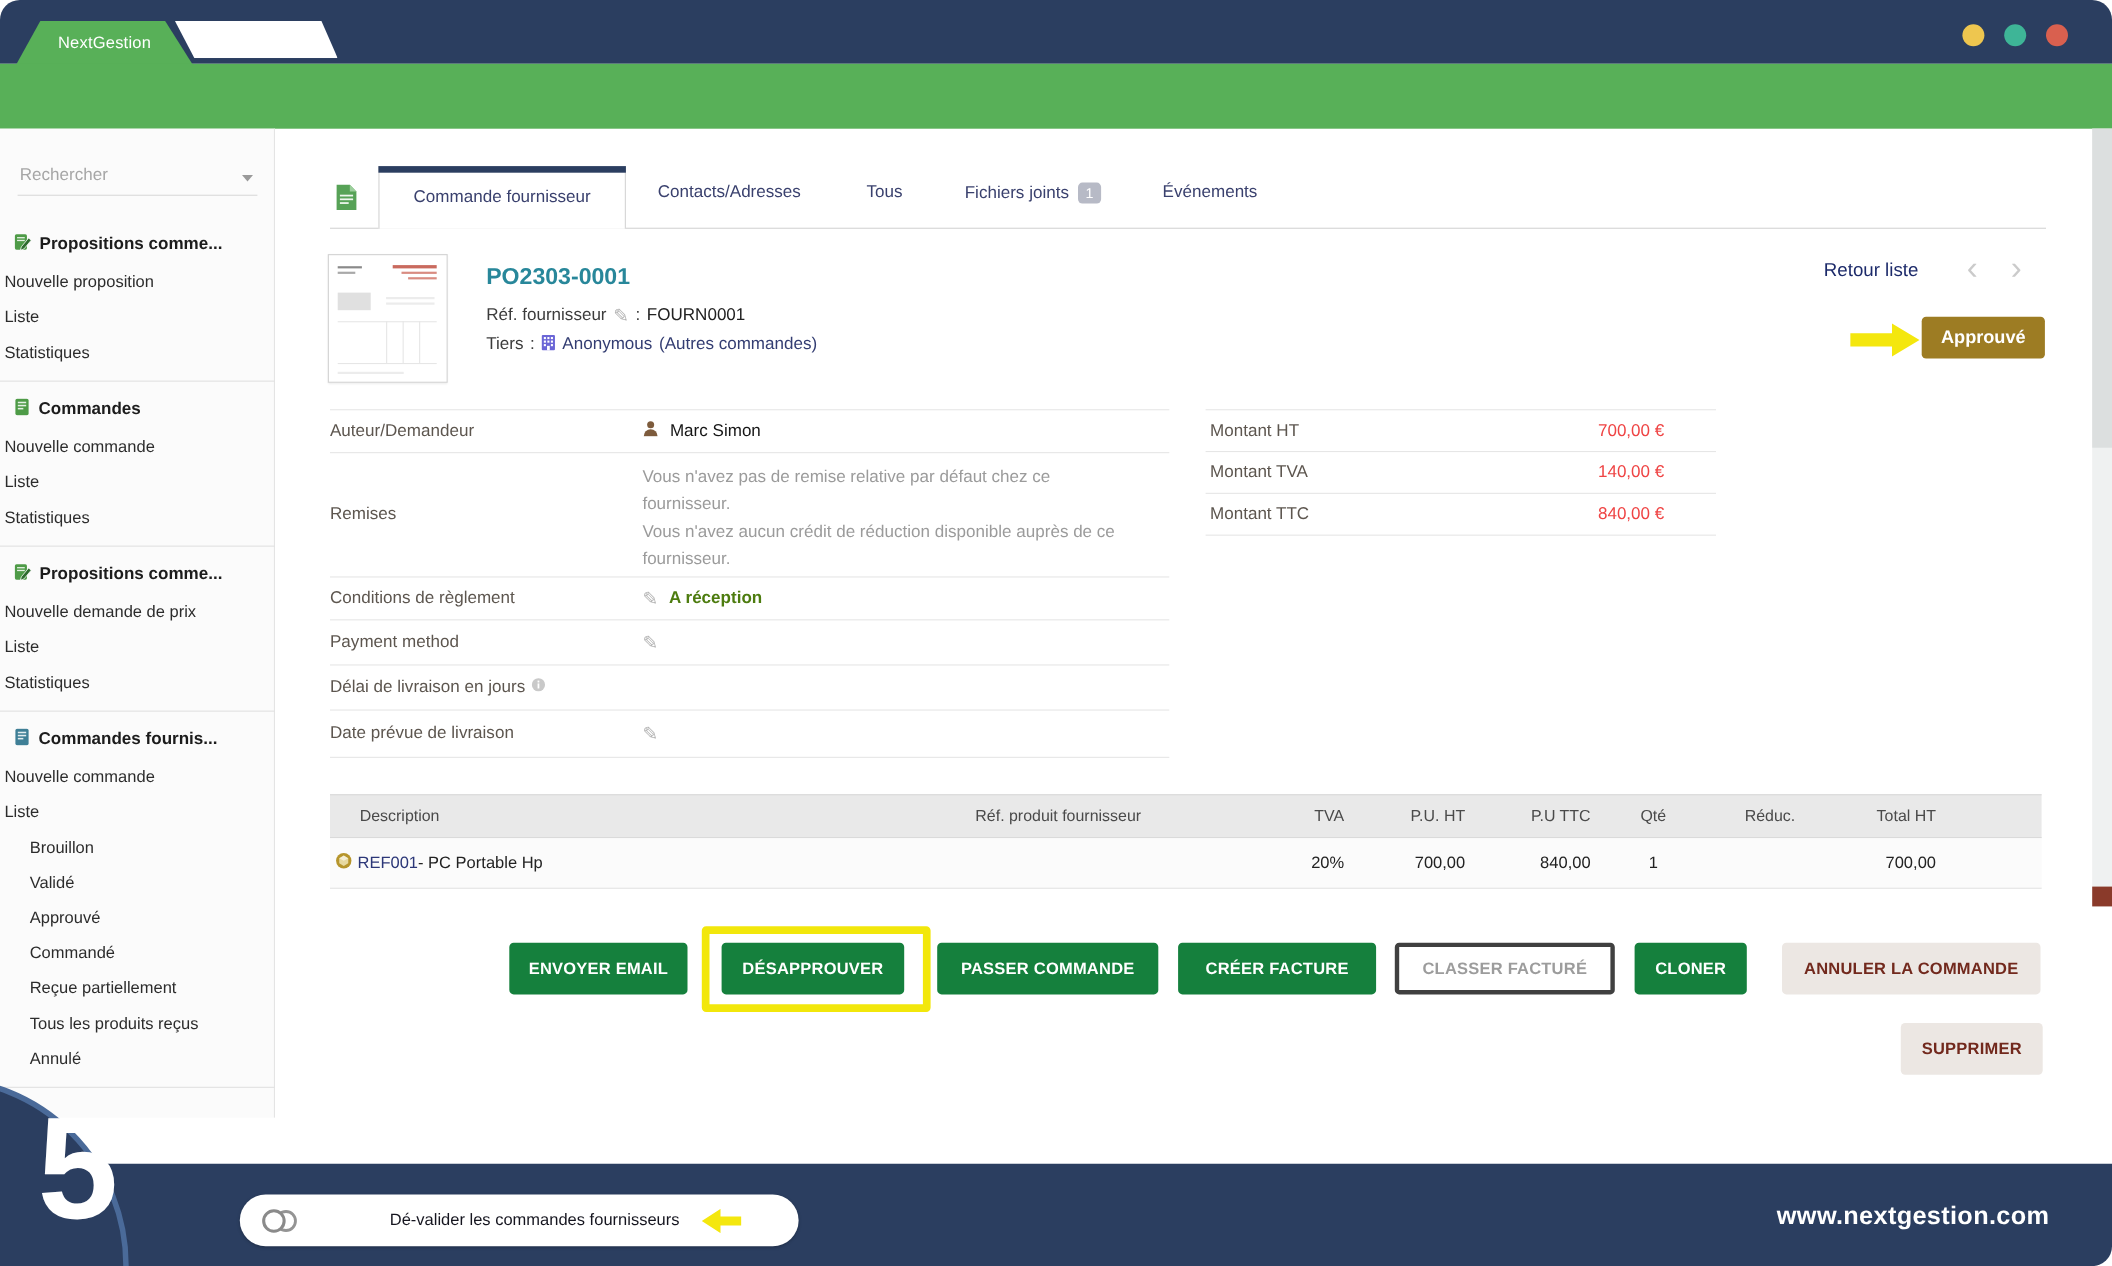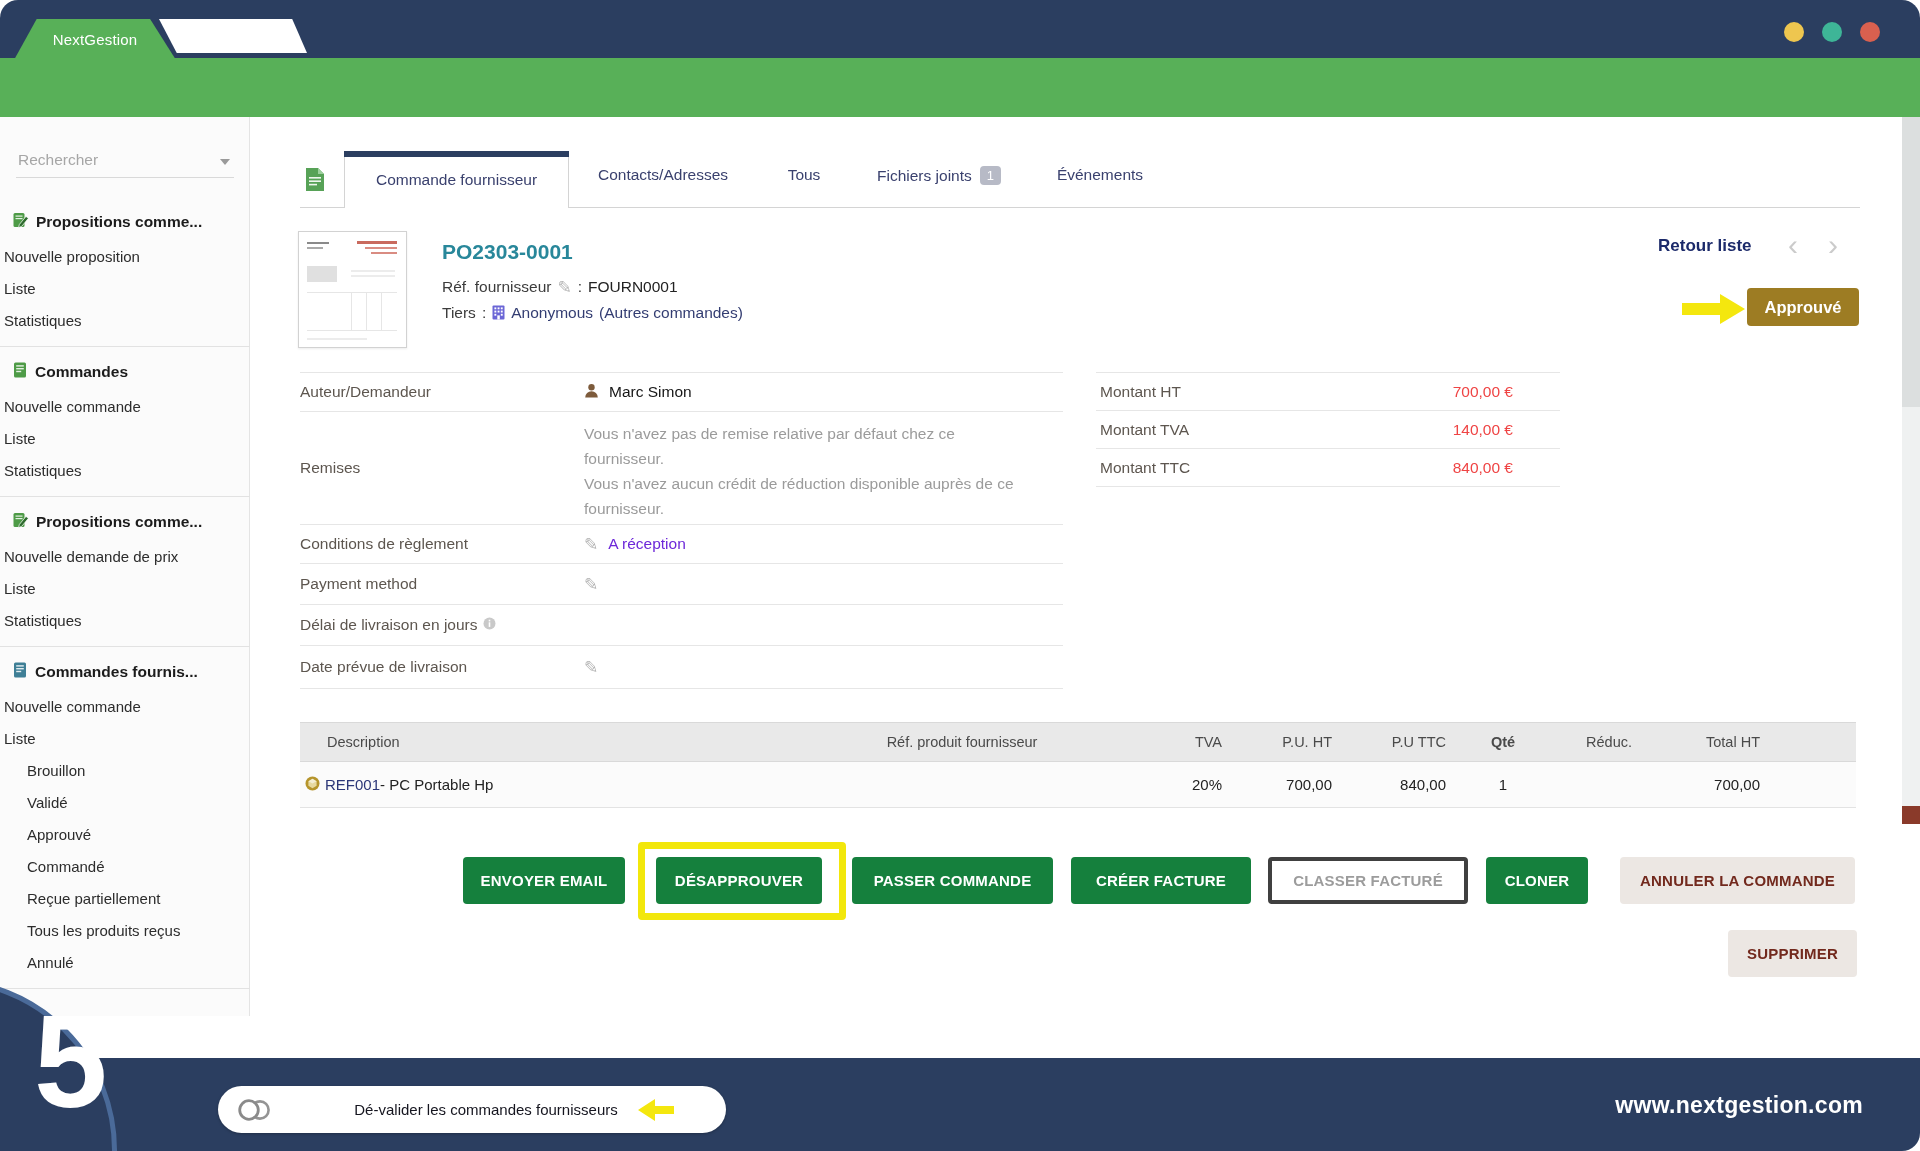--- a/index.html
+++ b/index.html
@@ -41,21 +41,21 @@
   .tab{top:166px;transform:translateX(-50%);font-size:15.5px;color:#3a416e;display:flex;align-items:center;
        gap:8px;cursor:pointer;white-space:nowrap;}
   .tbadge{background:#b7bac6;color:#fff;font-size:13px;border-radius:4px;padding:2px 7px;}
   
   .thumb{left:298px;top:231px;width:107px;height:115px;background:#fff;border:1px solid #d2d2d2;
          box-shadow:0 1px 2px rgba(0,0,0,.08);}
   .po-title{left:442px;top:240px;font-size:21px;font-weight:bold;color:#28879a;}
   .po-line{left:442px;font-size:15.5px;color:#3c3c3c;display:flex;align-items:center;gap:6px;white-space:nowrap;}
   .pencil{color:#b3b3b3;font-size:17px;line-height:1;}
   .navlink{color:#333d72;cursor:pointer;}
-  .retour{left:1658px;top:236px;font-size:17px;font-weight:bold;color:#1c2a6a;cursor:pointer;}
+  .retour{left:1658px;top:236px;font-size:17px;font-weight:normal;color:#1c2a6a;cursor:pointer;}
   .chev{top:230px;font-size:30px;color:#cbcbcb;cursor:pointer;line-height:1;}
   .status{left:1747px;top:288px;width:112px;height:38px;background:#9d7c23;color:#fff;font-weight:bold;
           font-size:16.5px;border-radius:4px;display:flex;align-items:center;justify-content:center;}
   
   .fields{left:300px;top:372px;width:763px;}
   .field-row{display:flex;border-top:1px solid #e6e6e6;}
   .field-row:last-child{border-bottom:1px solid #e6e6e6;}
   .field-label{width:284px;display:flex;align-items:center;font-size:15.5px;color:#5d564f;gap:6px;}
   .field-value{flex:1;display:flex;align-items:center;gap:10px;font-size:15.5px;color:#161616;}
   .muted{color:#9b9b9b;line-height:25px;max-width:455px;}
@@ -291,21 +291,21 @@
           <div>Vous n'avez aucun crédit de réduction disponible auprès de ce fournisseur.</div>
         </div>
       </div>
     </div>
     <div class="field-row" style="height: 38px;">
       <div class="field-label">
         <span>Conditions de règlement</span>
       </div>
       <div class="field-value">
         <span class="pencil">✎</span>
-        <span style="font-weight: 400; color: #6d28d9;">A réception</span>
+        <span style="font-weight: 700; color: #4d7c0f;">A réception</span>
       </div>
     </div>
     <div class="field-row" style="height: 40px;">
       <div class="field-label">
         <span>Payment method</span>
       </div>
       <div class="field-value">
         <span class="pencil">✎</span>
       </div>
     </div>
@@ -344,21 +344,21 @@
     </div>
   </div>
 
 <div class="abs ptable" id="ptable">
     <div class="prow phead">
       <div class="pcell c-l" style="width: 530px; padding-left: 27px;">Description</div>
       <div class="pcell c-c" style="width: 264px;">Réf. produit fournisseur</div>
       <div class="pcell c-r" style="width: 128px;">TVA</div>
       <div class="pcell c-r" style="width: 110px;">P.U. HT</div>
       <div class="pcell c-r" style="width: 114px;">P.U TTC</div>
-      <div class="pcell c-c" style="width: 114px; font-weight: bold;">Qté</div>
+      <div class="pcell c-c" style="width: 114px;">Qté</div>
       <div class="pcell c-r" style="width: 72px;">Réduc.</div>
       <div class="pcell c-r" style="width: 128px;">Total HT</div>
       <div class="pcell c-l" style="width: 96px;"></div>
     </div>
     <div class="prow pdata">
       <div class="pcell c-l" style="width: 530px; padding-left: 5px;">
         <span><svg width="15" height="15" viewBox="0 0 15 15" style="margin-right:5px">
             <circle cx="7.5" cy="7.5" r="7" fill="#b6952c"></circle>
             <path d="M7.5 2.8 l4.1 2.4 v4.6 l-4.1 2.4 -4.1-2.4 v-4.6 z" fill="#e7d9a0"></path>
             <path d="M7.5 2.8 l4.1 2.4 -4.1 2.4 -4.1-2.4 z" fill="#fff" opacity=".55"></path>

